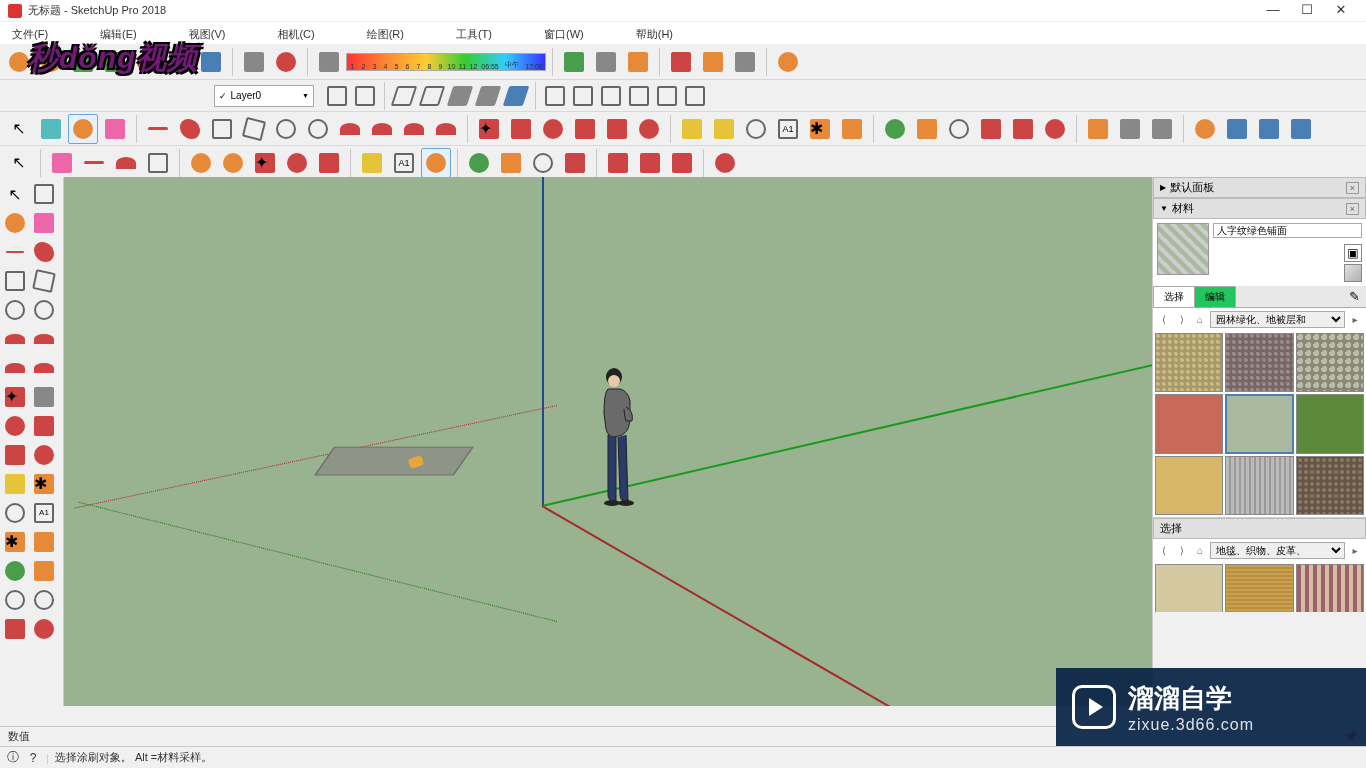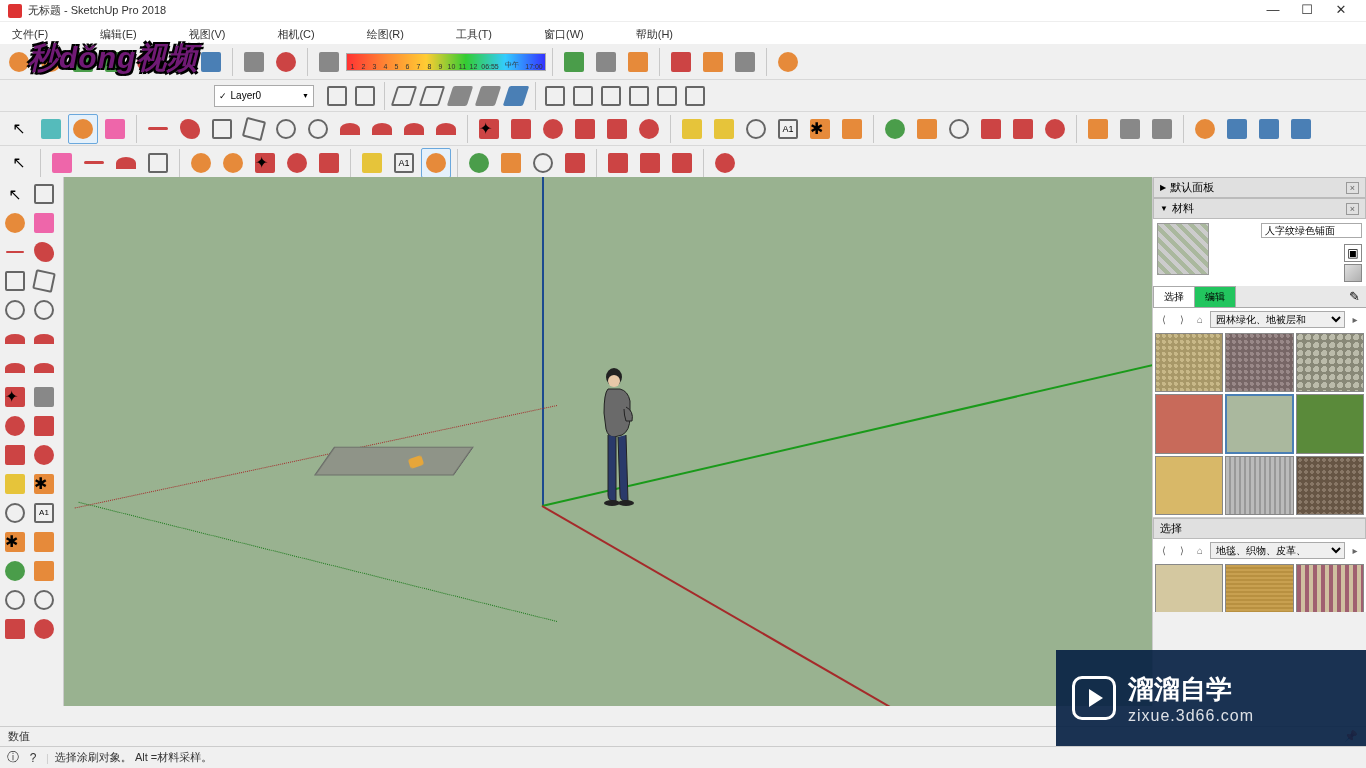--- a/index.html
+++ b/index.html
@@ -44,21 +44,21 @@
 .left-tools .lt-btn { width: 26px; height: 26px; display: flex; align-items: center; justify-content: center; border: 1px solid transparent; }
 
 .right-panel { position: absolute; top: 177px; right: 0; width: 214px; bottom: 62px; background: #f0f0f0; border-left: 1px solid #ccc; font-size: 10px; display: flex; flex-direction: column; }
 .panel-hdr { background: #e0e0e0; border: 1px solid #bbb; padding: 2px 6px; display: flex; align-items: center; font-size: 11px; }
 .panel-hdr .tri { font-size: 8px; margin-right: 4px; }
 .panel-hdr .closex { margin-left: auto; font-size: 9px; color: #666; padding: 0 3px; border: 1px solid #999; }
 .panel-body { background: #fff; padding: 4px; }
 
 .mat-preview { display: flex; gap: 4px; align-items: flex-start; }
 .mat-swatch { width: 52px; height: 52px; background: linear-gradient(45deg,#ccc 25%,#aab89e 25%,#aab89e 50%,#ccc 50%,#ccc 75%,#aab89e 75%); background-size: 12px 12px; border: 1px solid #999; }
-.mat-name { flex: 1; margin-left: 48px; }
+.mat-name { flex: 1; }
 .mat-name input { width: 100%; font-size: 10px; padding: 1px 3px; border: 1px solid #aaa; }
 
 .mat-tabs { display: flex; border-bottom: 1px solid #aaa; font-size: 10px; background: #e8e8e8; }
 .mat-tab { padding: 3px 10px; border: 1px solid #aaa; border-bottom: none; margin-right: -1px; background: #22c55e; }
 .mat-tab.active { background: #fff; position: relative; z-index: 1; }
 
 .mat-nav { display: flex; align-items: center; gap: 2px; padding: 3px; font-size: 10px; background: #fff; }
 .mat-nav .nav-ico { width: 16px; height: 16px; display: flex; align-items: center; justify-content: center; color: #666; }
 .mat-nav select { flex: 1; font-size: 10px; border: 1px solid #aaa; padding: 1px; }
 
@@ -79,21 +79,21 @@
 
 .fabric-section { border-top: 1px solid #ccc; }
 
 .status-area { position: absolute; bottom: 22px; left: 0; right: 0; height: 20px; background: #f0f0f0; border-top: 1px solid #ccc; font-size: 11px; display: flex; align-items: center; padding: 0 8px; color: #333; }
 .status-area .pin { color: #888; margin-left: auto; font-size: 11px; }
 .status-bottom { position: absolute; bottom: 0; left: 0; right: 0; height: 22px; background: #f0f0f0; border-top: 1px solid #ccc; font-size: 11px; display: flex; align-items: center; padding: 0 6px; color: #333; gap: 6px; }
 .sb-ico { width: 14px; height: 14px; display: inline-flex; align-items: center; justify-content: center; font-size: 12px; }
 
 
 .brand-wm { position: absolute; left: 28px; top: 38px; font-size: 30px; font-weight: 900; color: #701a75; text-shadow: -2px -2px 0 #000,2px -2px 0 #000,-2px 2px 0 #000,2px 2px 0 #000; z-index: 50; pointer-events: none; letter-spacing: 1px; font-style: italic;}
-.brand-bot { position: absolute; right: 0; bottom: 22px; width: 310px; height: 96px; background: rgba(8,34,68,0.92); color: #fff; display: flex; align-items: center; gap: 12px; padding: 0 16px; z-index:60; pointer-events:none;}
+.brand-bot { position: absolute; right: 0; bottom: 22px; width: 310px; height: 78px; background: rgba(8,34,68,0.92); color: #fff; display: flex; align-items: center; gap: 12px; padding: 0 16px; z-index:60; pointer-events:none;}
 .brand-bot .play { width: 44px; height: 44px; border: 3px solid #fff; border-radius: 10px; display: flex; align-items:center; justify-content:center; }
 .brand-bot .play::after {content:"";border-left:14px solid #fff;border-top:9px solid transparent;border-bottom:9px solid transparent;margin-left:4px;}
 .brand-bot .txt { display:flex; flex-direction:column; }
 .brand-bot .cn { font-size:26px; font-weight:700; }
 .brand-bot .en { font-size:16px; opacity:.85; letter-spacing:1px;}
 
 
 .figure-person { position:absolute; left:526px; top:190px; width:56px; height:150px; }
 .tile-slab { position:absolute; left:260px; top:259px; width:140px; height:50px; background: linear-gradient(#8f9488,#8f9488); transform: skew(-35deg) rotateX(55deg); border: 1px solid #666; box-shadow: inset 0 0 0 1px #7a7f74; }
 </style>

